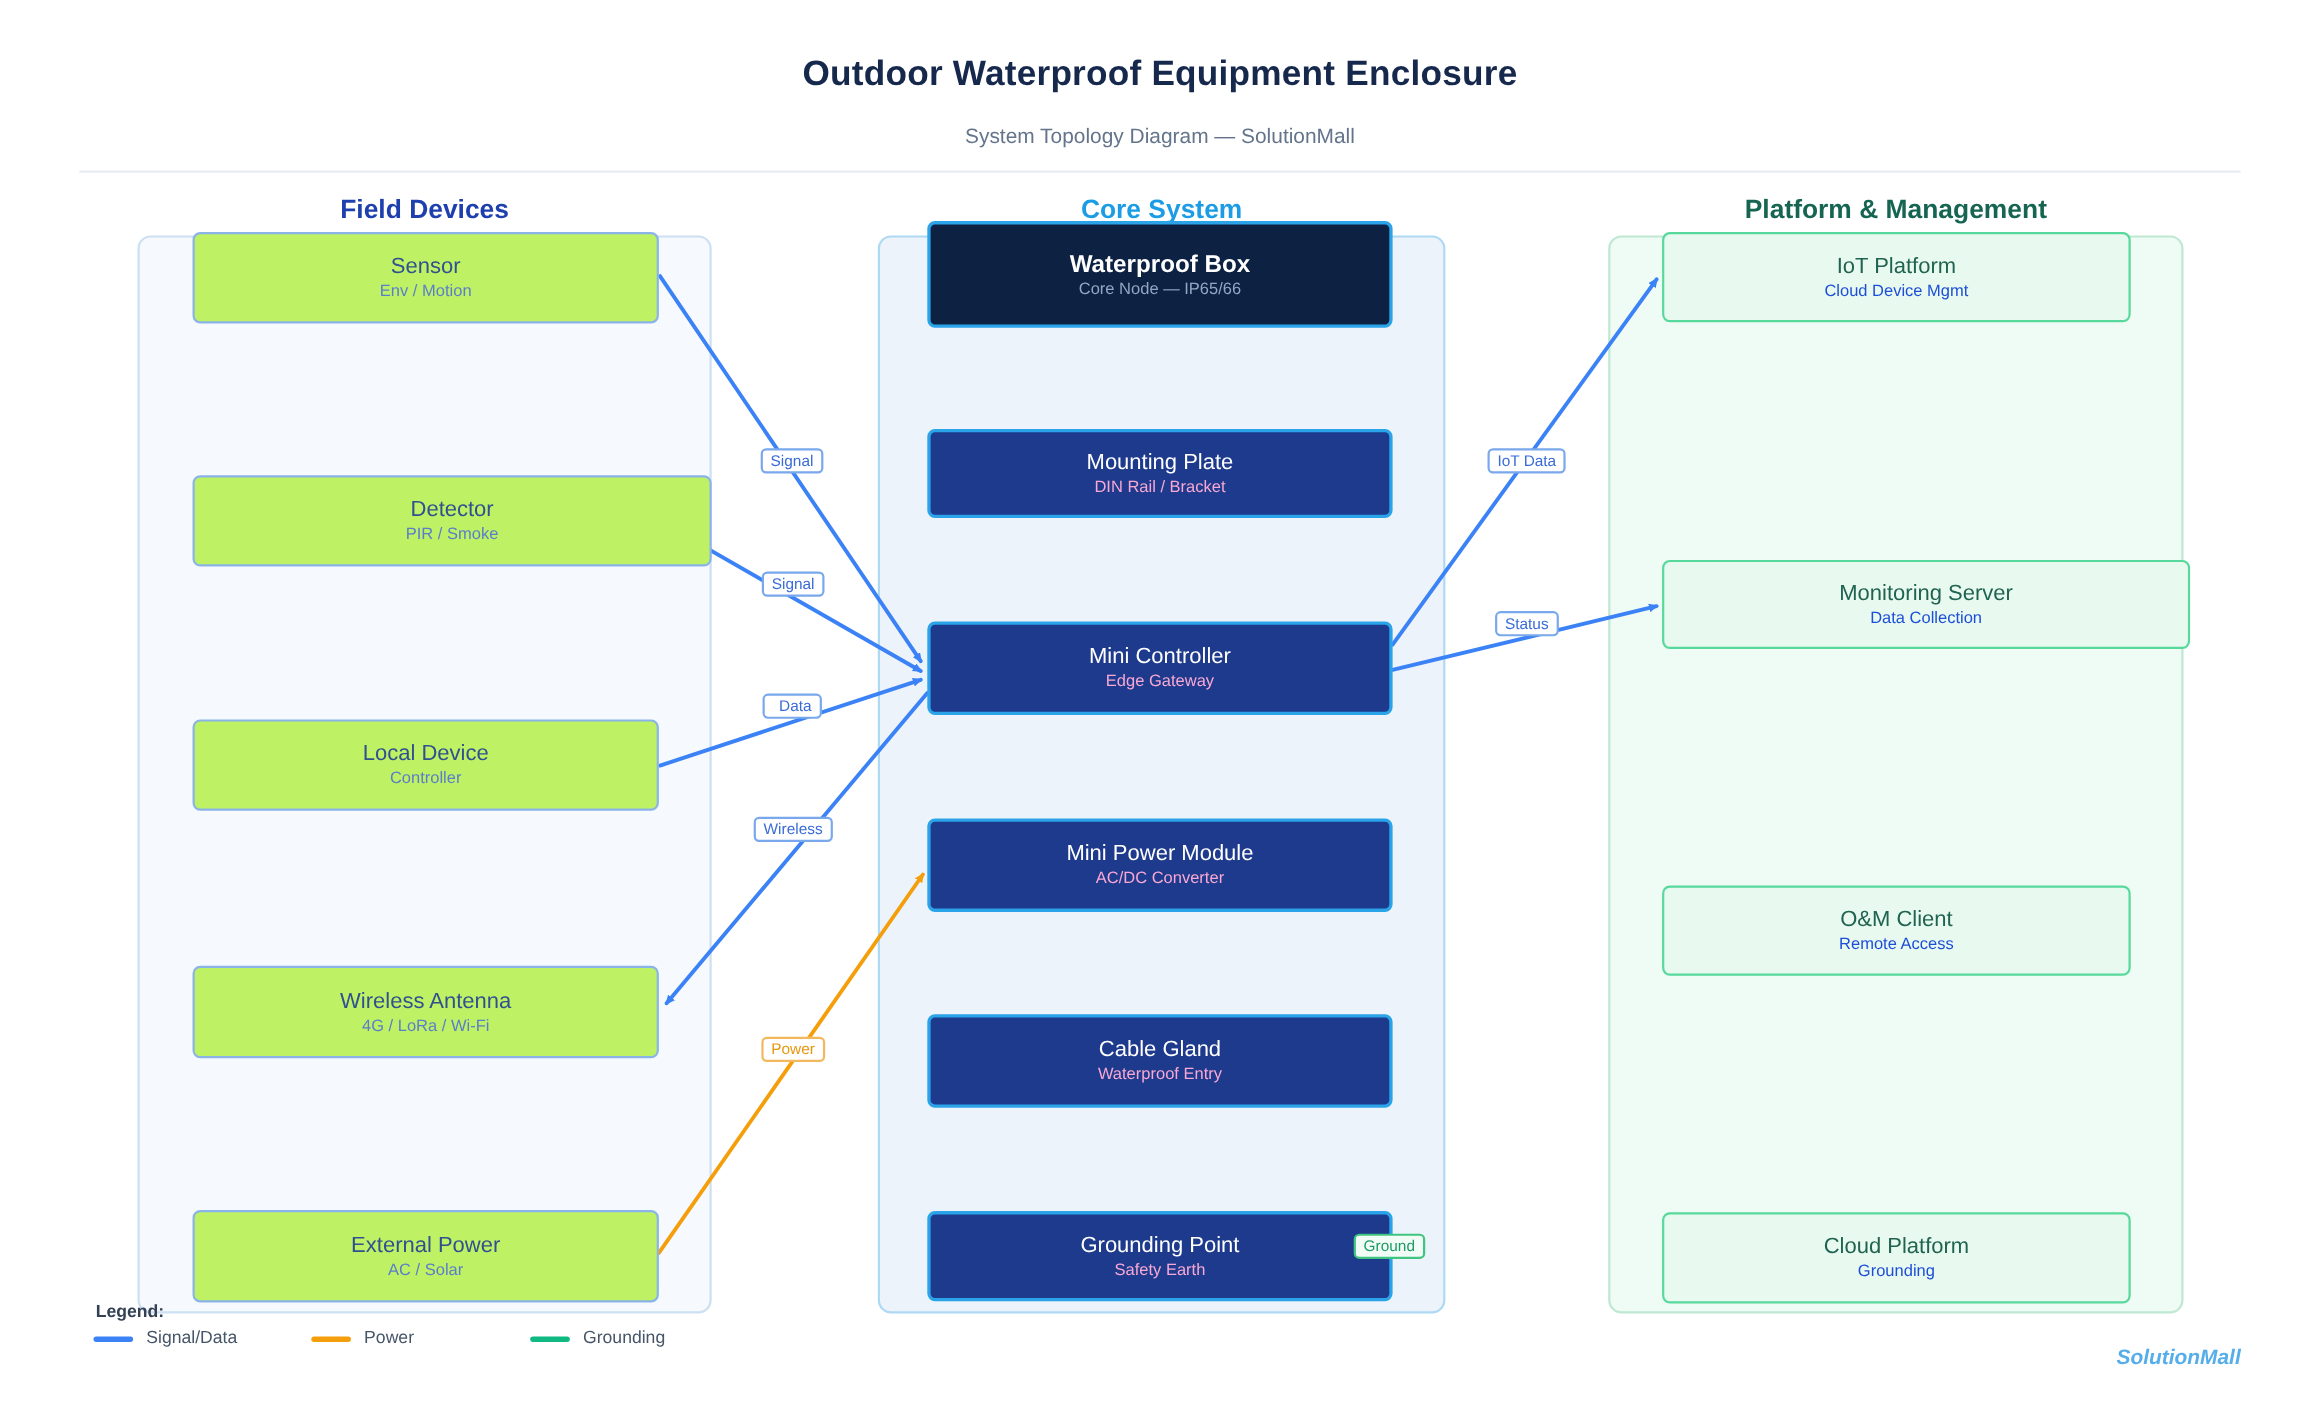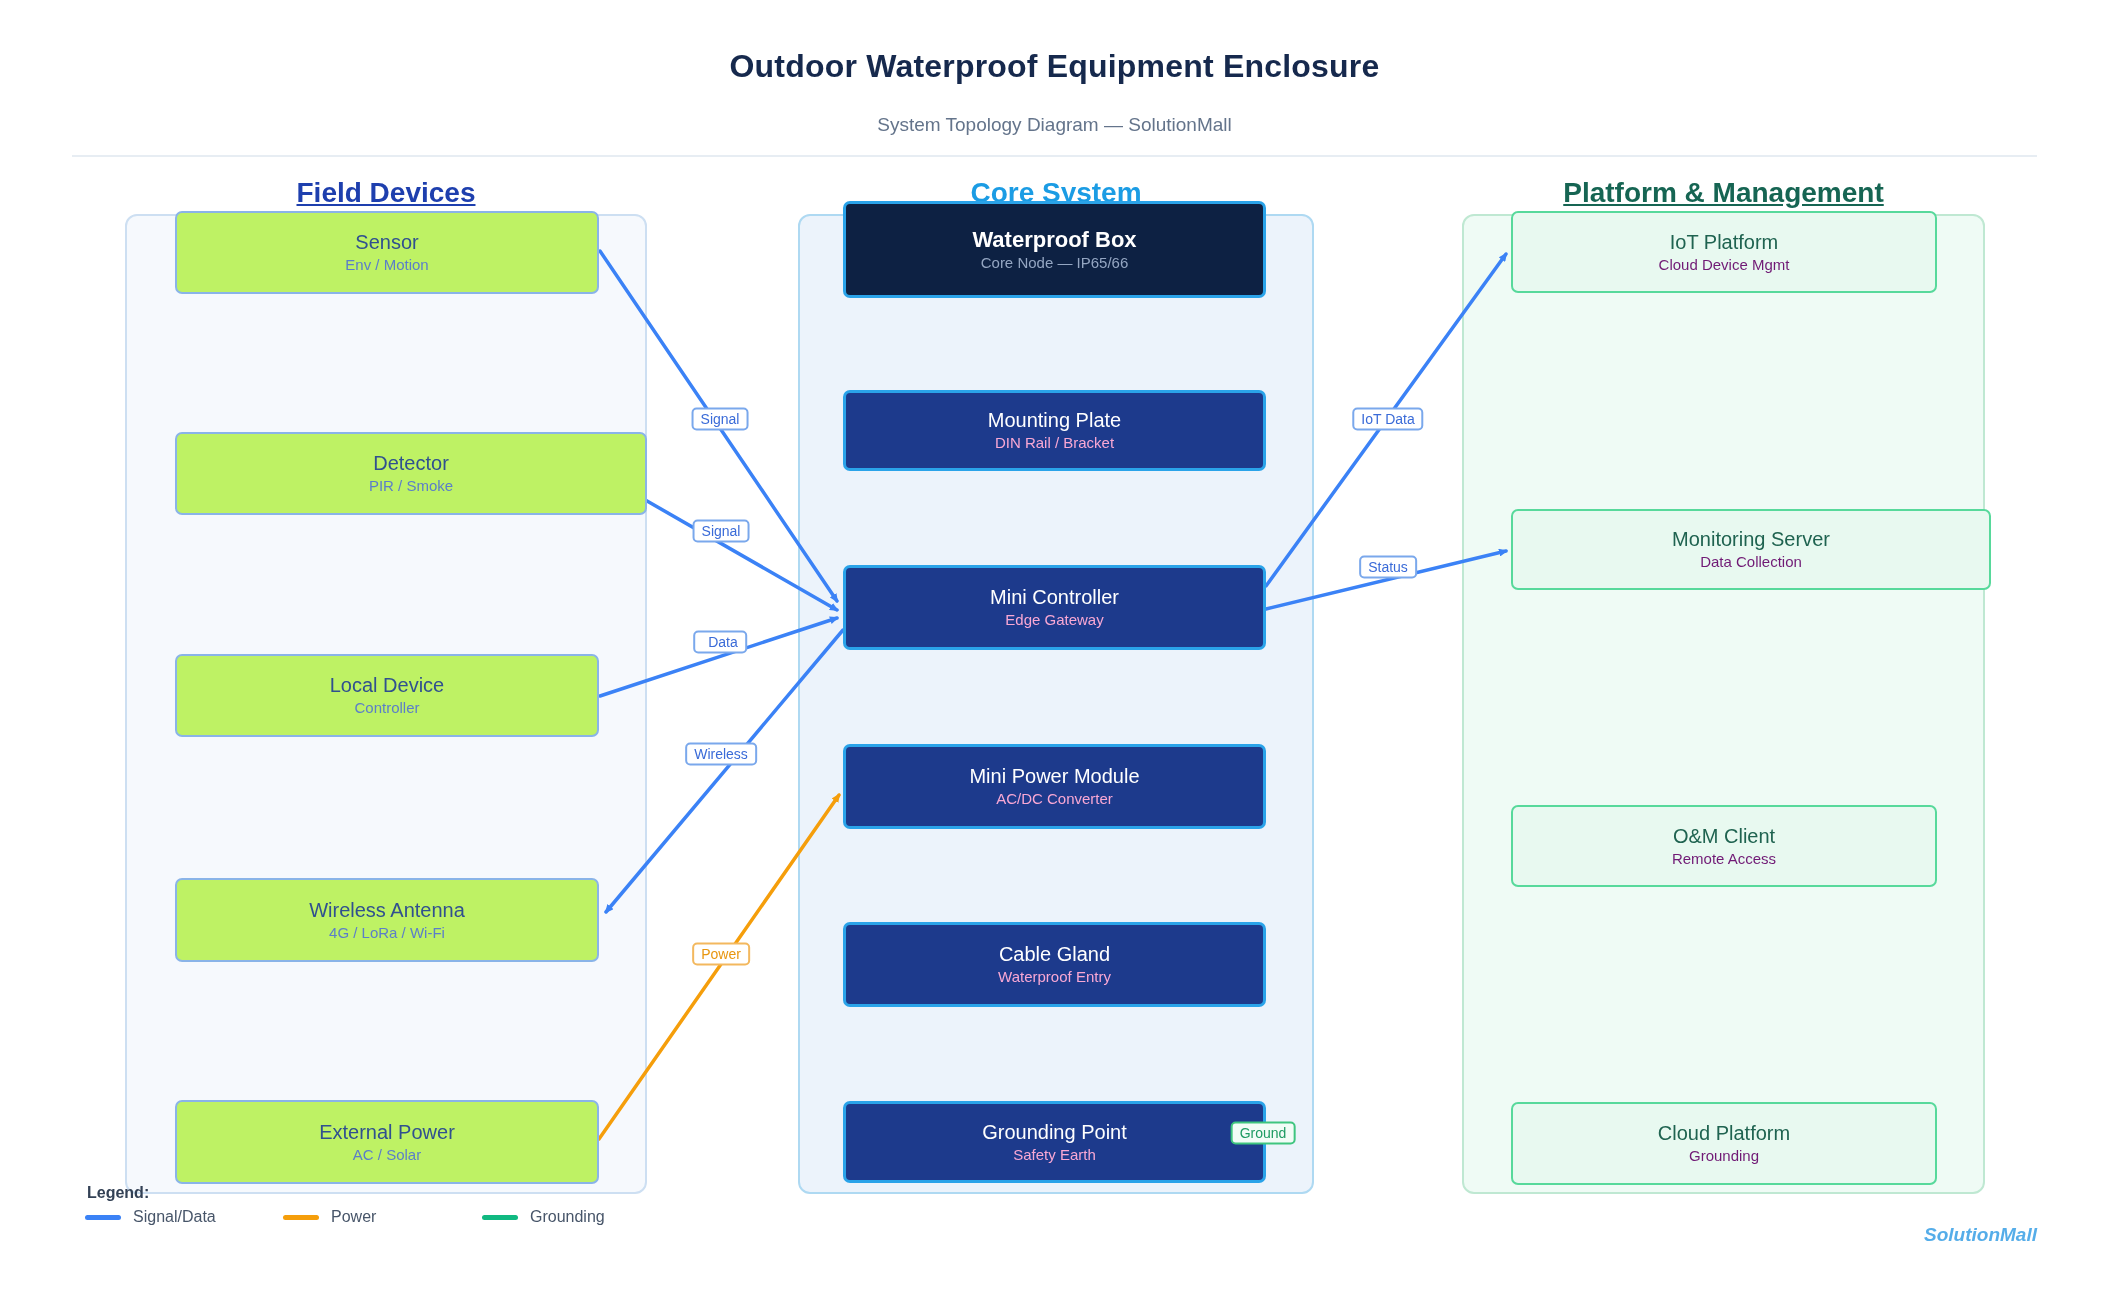--- a/index.html
+++ b/index.html
@@ -5,38 +5,38 @@
   html,body{margin:0;padding:0;background:#ffffff;}
   #canvas{position:relative;width:2109px;height:1292px;background:#ffffff;
           font-family:"Liberation Sans",sans-serif;overflow:hidden;}
   .page-title{position:absolute;left:0;top:48px;width:100%;text-align:center;
           font-size:32px;font-weight:bold;color:#16294d;letter-spacing:.2px;}
   .page-subtitle{position:absolute;left:0;top:114px;width:100%;text-align:center;
           font-size:19px;color:#64748b;}
   .top-rule{position:absolute;left:72px;right:72px;top:155px;height:0;
           border-top:2px solid #e7edf3;}
   .panel{position:absolute;border-radius:12px;border:2px solid;box-sizing:border-box;}
-  .col-header{position:absolute;text-align:center;font-size:28px;font-weight:bold;text-decoration:underline;}
+  .col-header{position:absolute;text-align:center;font-size:24px;font-weight:bold;}
   .node{position:absolute;box-sizing:border-box;display:flex;flex-direction:column;
         align-items:center;justify-content:center;border-radius:7px;border:2px solid;
         text-align:center;line-height:1.25;}
   .node .t{font-size:20px;font-weight:500;}
   .node .s{font-size:15px;margin-top:1px;}
   .node.field{background:#bef264;border-color:#8ab4e8;}
   .node.field .t{color:#30508f;}
   .node.field .s{color:#5b7ec9;}
   .node.core{background:#1d3a8c;border:3px solid #2aa3e9;}
   .node.core .t{color:#ffffff;}
   .node.core .s{color:#f9a8d4;}
   .node.coredark{background:#0d2143;border:3px solid #2aa3e9;}
   .node.coredark .t{color:#ffffff;font-weight:bold;font-size:22px;}
   .node.coredark .s{color:#94a6c2;}
   .node.platform{background:#e8f9f0;border-color:#57d99b;}
   .node.platform .t{color:#1f6350;}
-  .node.platform .s{color:#701a75;}
+  .node.platform .s{color:#1d4ed8;}
   .edges{position:absolute;left:0;top:0;width:2109px;height:1292px;}
   .edge-label{position:absolute;transform:translate(-50%,-50%);background:#ffffff;
         border:2px solid;border-radius:5px;padding:1px 7px 2px;font-size:14px;white-space:nowrap;}
   .edge-label.signal{color:#3a6bd8;border-color:#7aa8ec;}
   .edge-label.power{color:#e8960f;border-color:#f3b85e;}
   .edge-label.ground{color:#1d9b62;border-color:#3fc57f;background:#f2fcf7;}
   .legend-title{position:absolute;left:87px;top:1184px;font-size:16px;font-weight:bold;color:#334155;}
   #legend-items{position:absolute;left:0;top:1208px;height:20px;width:100%;}
   .legend-item{position:absolute;display:flex;align-items:center;gap:12px;}
   .legend-swatch{width:36px;height:5px;border-radius:3px;}

